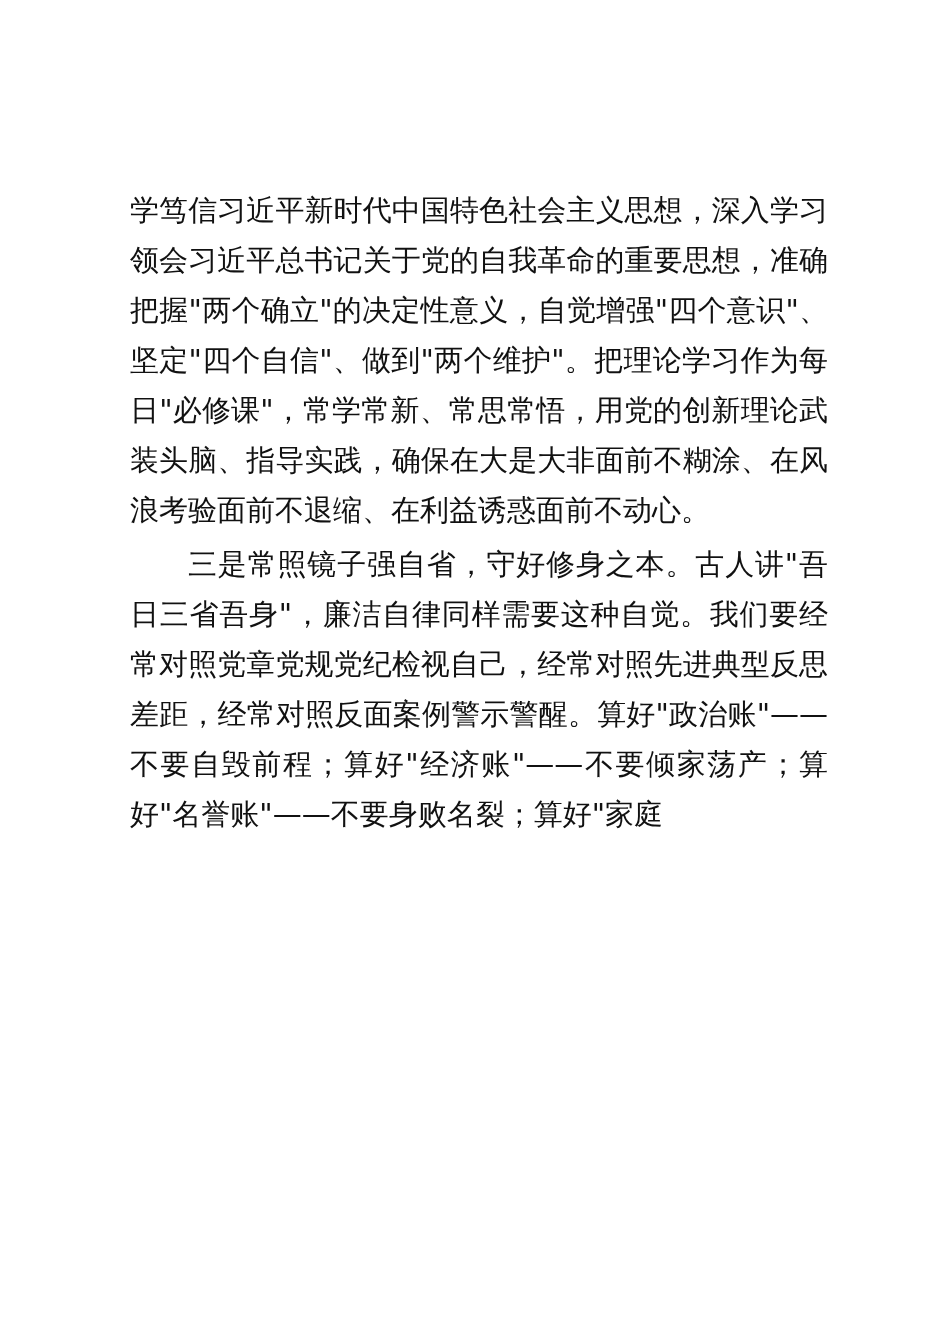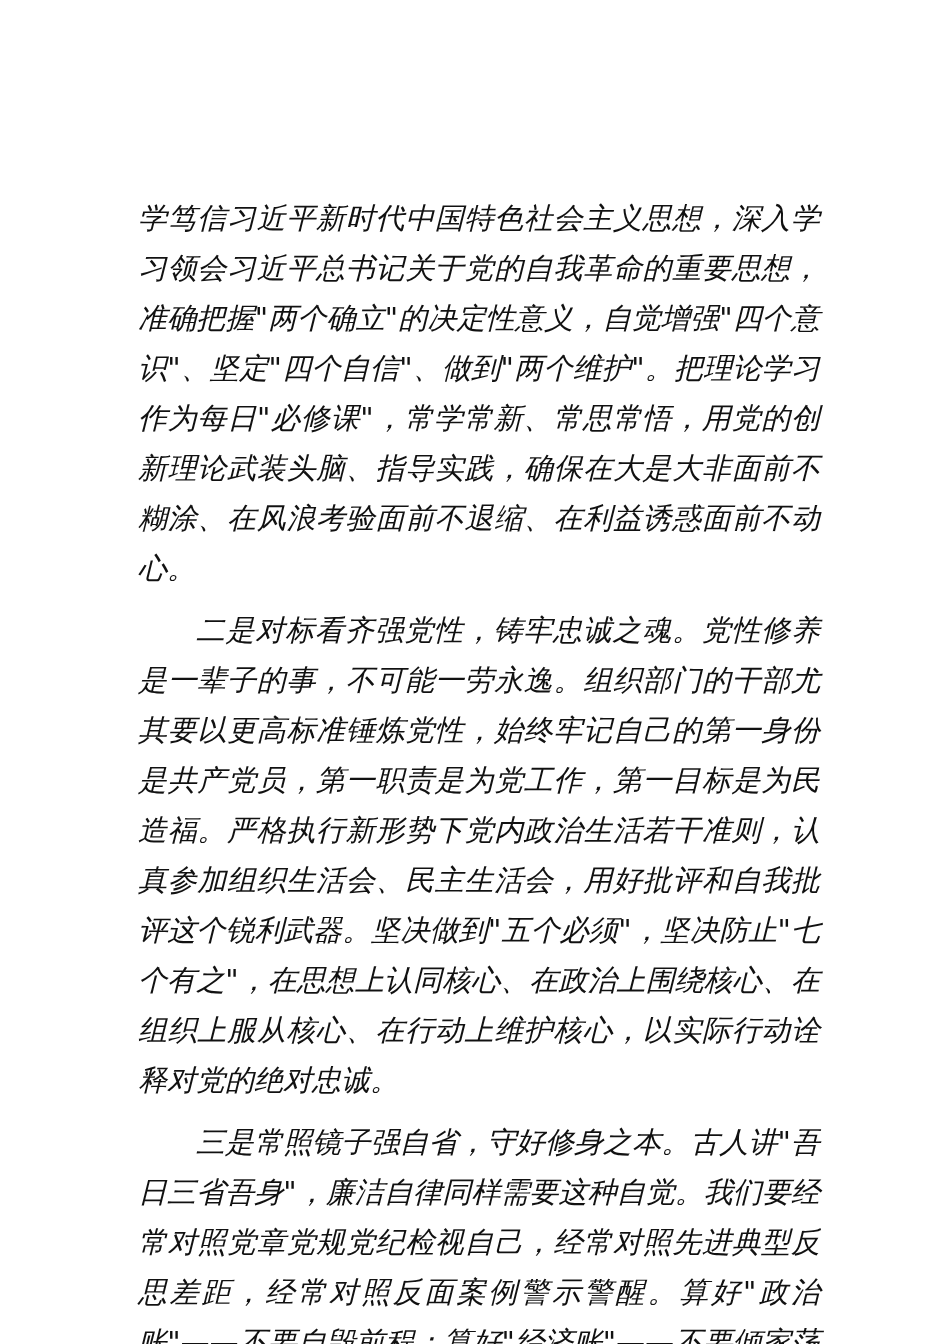--- a/index.html
+++ b/index.html
@@ -28,32 +28,30 @@
       width: 706px;
       color: #111111;
       font-family: "DejaVu Sans", "Liberation Sans", sans-serif;
       font-size: 29px;
       line-height: 50px;
       letter-spacing: 0;
       text-align: justify;
       text-justify: inter-character;
     }
     .para {
-      margin: 12px;
+      margin: 4px;
       padding: 0;
       white-space: normal;
       word-break: break-all;
-      font-style: italic;
     }
     .para.indent {
       text-indent: 2em;
     }
   </style>
 </head>
 <body>
 
 <div class="page">
   <div class="content">
     <p class="para">学笃信习近平新时代中国特色社会主义思想，深入学习领会习近平总书记关于党的自我革命的重要思想，准确把握"两个确立"的决定性意义，自觉增强"四个意识"、坚定"四个自信"、做到"两个维护"。把理论学习作为每日"必修课"，常学常新、常思常悟，用党的创新理论武装头脑、指导实践，确保在大是大非面前不糊涂、在风浪考验面前不退缩、在利益诱惑面前不动心。</p>
-    <p class="para indent">二是对标看齐强党性，铸牢忠诚之魂。党性修养是一辈子的事，不可能一劳永逸。组织部门的干部尤其要以更高标准锤炼党性，始终牢记自己的第一身份是共产党员，第一职责是为党工作，第一目标是为民造福。严格执行新形势下党内政治生活若干准则，认真参加组织生活会、民主生活会，用好批评和自我批评这个锐利武器。坚决做到"五个必须"，坚决防止"七个有之"，在思想上认同核心、在政治上围绕核心、在组织上服从核心、在行动上维护核心，以实际行动诠释对党的绝对忠诚。</p>
     <p class="para indent">三是常照镜子强自省，守好修身之本。古人讲"吾日三省吾身"，廉洁自律同样需要这种自觉。我们要经常对照党章党规党纪检视自己，经常对照先进典型反思差距，经常对照反面案例警示警醒。算好"政治账"——不要自毁前程；算好"经济账"——不要倾家荡产；算好"名誉账"——不要身败名裂；算好"家庭</p>
   </div>
 </div>
 
 </body></html>

